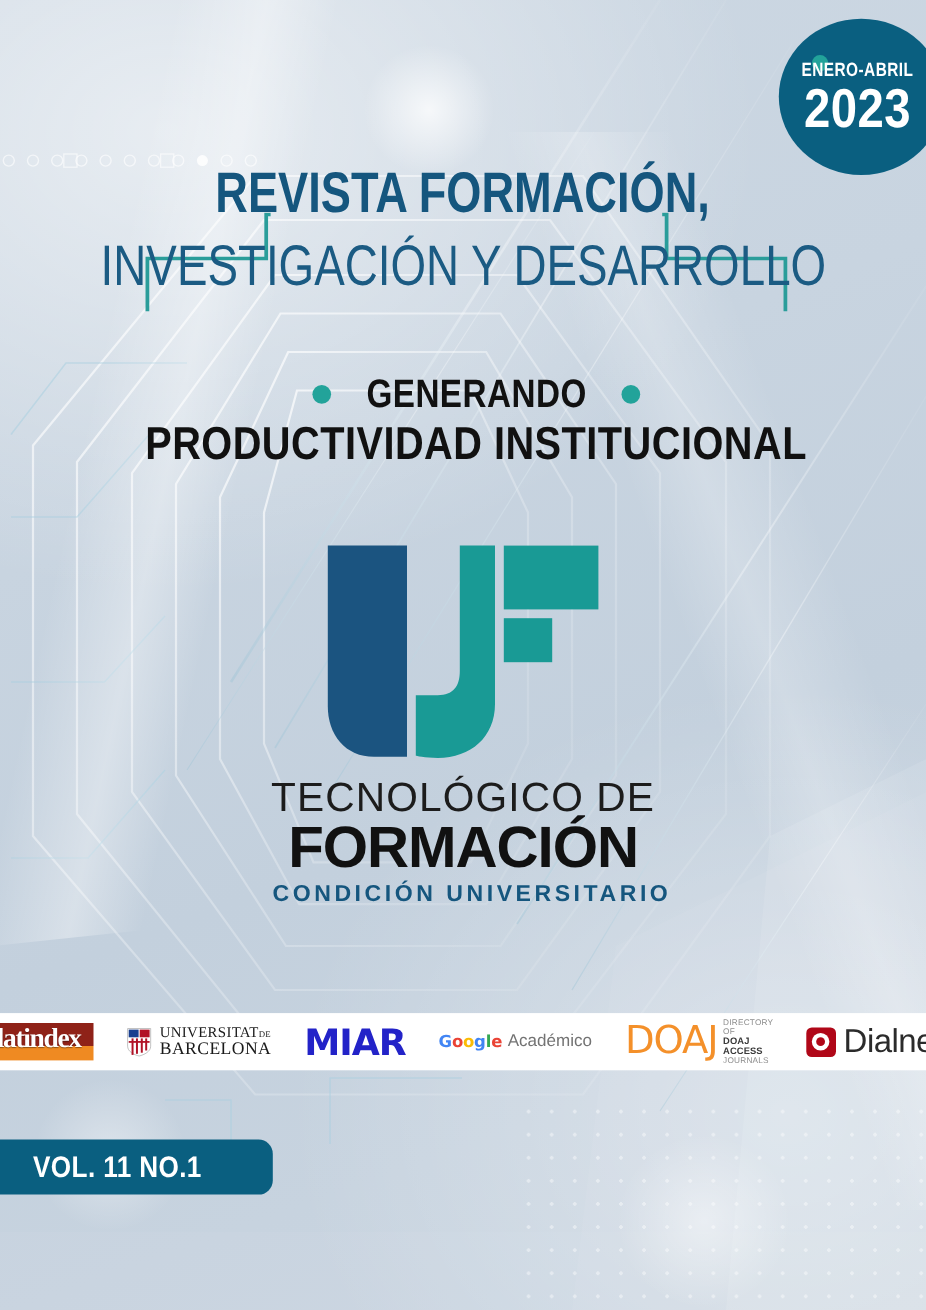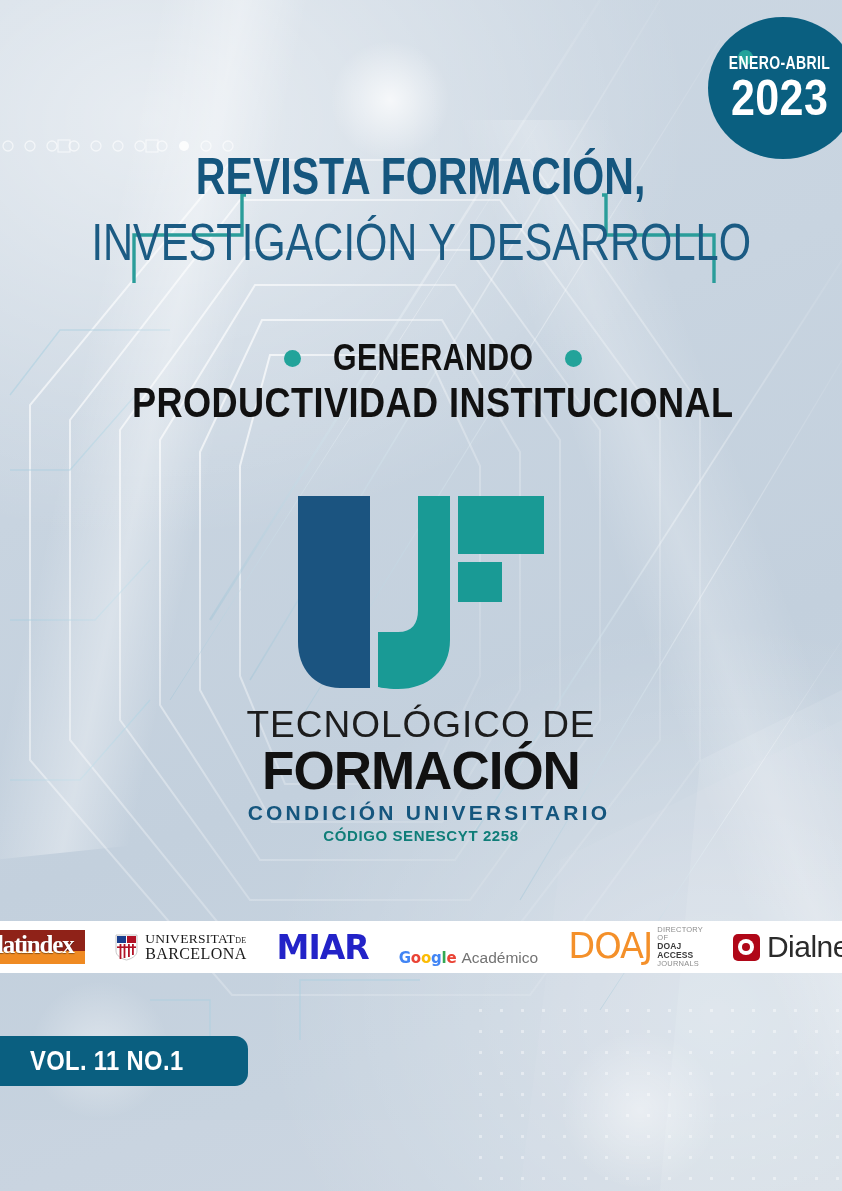--- a/index.html
+++ b/index.html
@@ -124,21 +124,21 @@
   .ub{display:flex;align-items:center;gap:7px;}
   .ub-crest{width:23px;height:27px;}
   .ub-txt{font-family:"Liberation Serif",serif;color:#1a1a1a;line-height:1.02;}
   .ub-txt .r1{font-size:13.5px;letter-spacing:.3px;}
   .ub-txt .r1 .de{font-size:8px;}
   .ub-txt .r2{font-size:16px;letter-spacing:.4px;}
 
   .miar{color:#2323c8;font-weight:bold;font-size:33px;letter-spacing:-1px;line-height:1;
         font-family:"DejaVu Sans",sans-serif;}
 
-  .gscholar{display:flex;align-items:flex-end;gap:5px;font-size:15px;}
+  .gscholar{display:flex;align-items:center;gap:5px;font-size:15px;}
   .gscholar .g-b{font-weight:bold;font-family:"DejaVu Sans",sans-serif;letter-spacing:-.2px;}
   .gscholar .g1{color:#4285f4;}.gscholar .g2{color:#ea4335;}.gscholar .g3{color:#fbbc05;}
   .gscholar .g4{color:#4285f4;}.gscholar .g5{color:#34a853;}.gscholar .g6{color:#ea4335;}
   .gscholar .acad{color:#737373;font-size:15.5px;}
 
   .doaj{display:flex;align-items:center;gap:5px;}
   .doaj .mark{color:#f4902a;font-size:35px;font-weight:normal;line-height:.9;letter-spacing:-1px;
                font-family:"DejaVu Sans",sans-serif;}
   .doaj .sub{line-height:1.08;color:#8d8d8d;font-size:7.5px;letter-spacing:.2px;text-align:left;}
   .doaj .sub .bold{color:#3b3b3b;font-weight:bold;font-size:8.5px;letter-spacing:.1px;}
@@ -293,21 +293,20 @@
       <rect x="166" y="4" width="86" height="58" fill="#199a95"></rect>
 
       <rect x="166" y="70" width="44" height="40" fill="#199a95"></rect>
     </svg>
   </div>
 
   <div class="logo-text">
     <div class="lt-1">TECNOLÓGICO DE</div>
     <div class="lt-2">FORMACIÓN</div>
     <div class="lt-3">CONDICIÓN UNIVERSITARIO</div>
-    <div class="lt-4">CÓDIGO SENESCYT 2258</div>
   </div>
 
   <div class="index-band">
 
     <div class="idx">
       <div class="latindex">
         <div class="wordmark">latindex</div>
       </div>
     </div>
 

